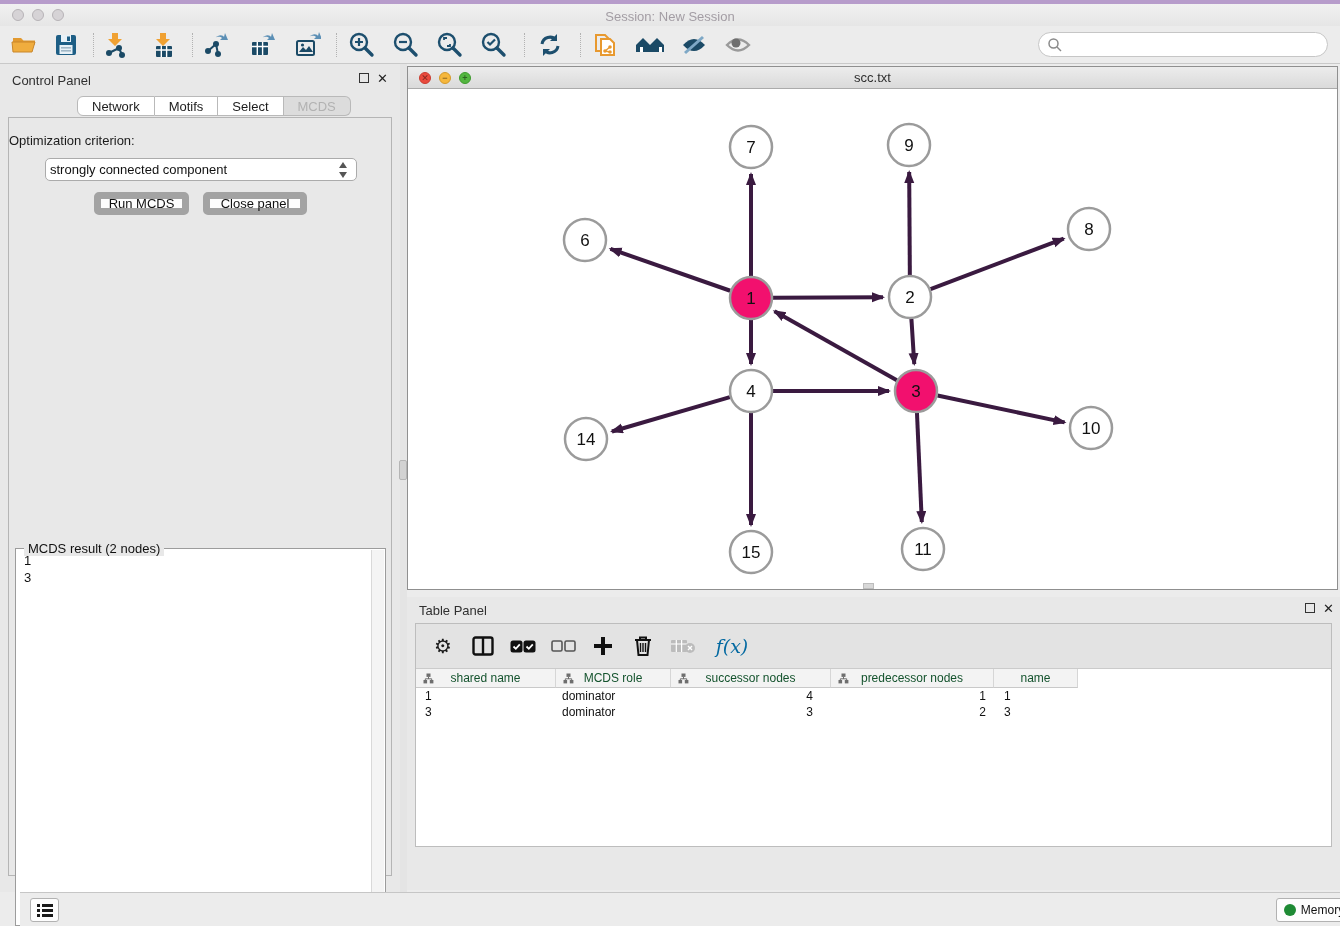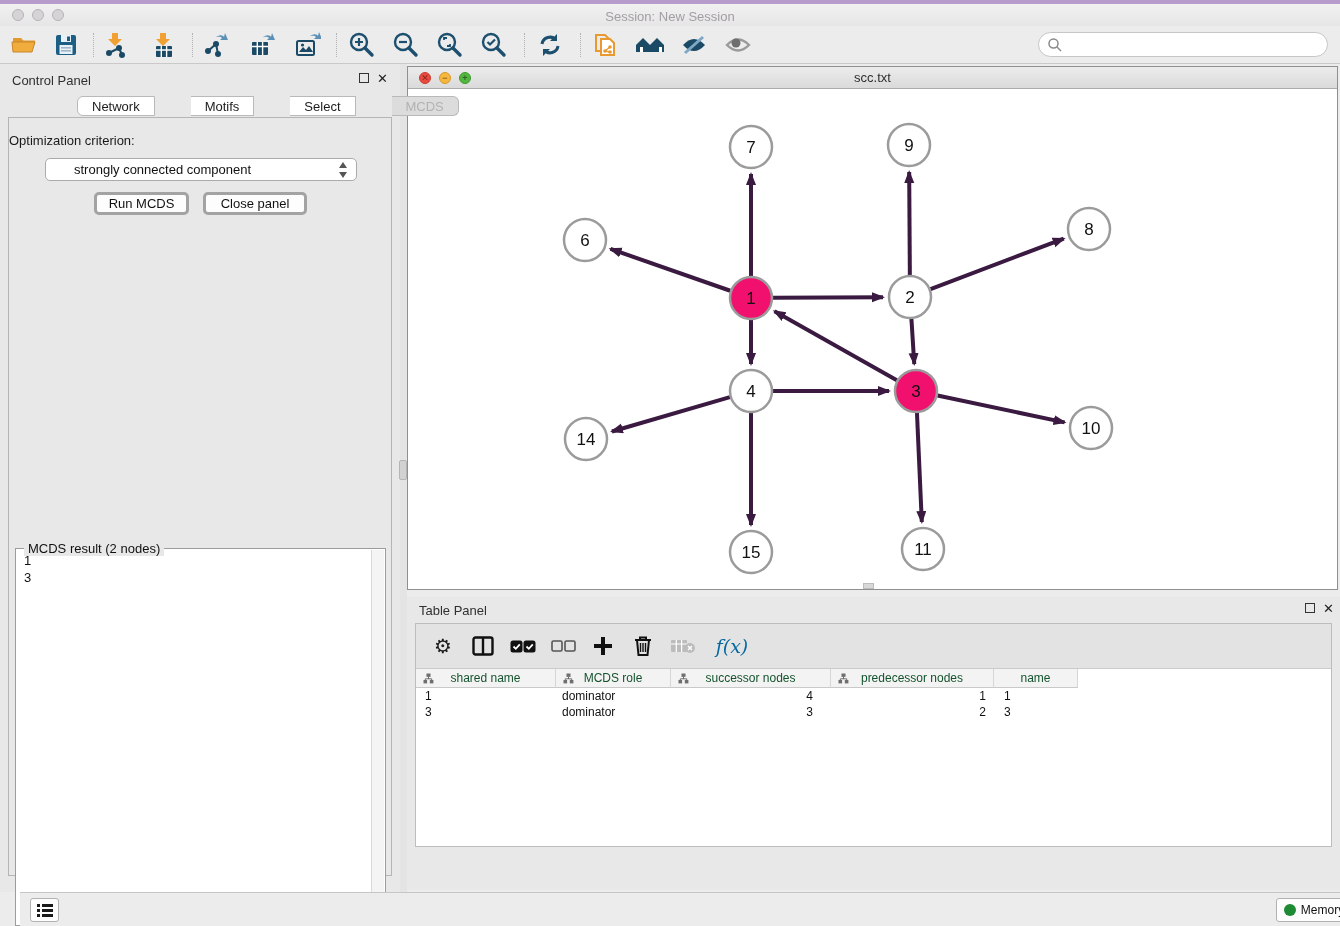--- a/index.html
+++ b/index.html
@@ -18,33 +18,33 @@
   .tbtn { top:5px; width:28px; height:28px; display:flex; align-items:center; justify-content:center; }
   .tsep { top:7px; width:1px; height:24px; border-left:1px dotted #b2b2b2; }
   #search-box { right:12px; top:6px; width:290px; height:25px; background:#fff; border:1px solid #c6c6c6; border-radius:13px; display:flex; align-items:center; padding-left:8px; }
   #search-box input { border:none; outline:none; width:250px; font-size:13px; background:transparent; }
 
   
   #control-panel { left:0; top:64px; width:400px; height:828px; background:#e8e8e8; }
   #cp-title { left:12px; top:9px; font-size:13px; color:#303030; }
   .panel-ctrl { font-size:13px; color:#222; top:7px; }
   .float-glyph { width:10px; height:10px; border:1.6px solid #333; display:inline-block; }
-  .cp-tabs { top:32px; height:20px; display:flex; z-index:3;gap:36px; }
+  .cp-tabs { top:32px; height:20px; display:flex; z-index:3; }
   .tab { background:#fff; border:1px solid #b9b9b9; border-left:none; font-size:13px; color:#1c1c1c; display:flex; align-items:center; justify-content:center; padding:0 14px; }
   .tab.first { border-left:1px solid #b9b9b9; border-radius:6px 0 0 6px; }
   .tab.last { border-radius:0 6px 6px 0; }
   .tab.selected { background:#dcdcdc; color:#b2b2b2; }
   #cp-box { left:8px; top:53px; width:384px; height:759px; border:1px solid #b5b5b5; background:#e8e8e8; }
   #opt-label { width:100%; text-align:left; top:15px; font-size:13px; color:#1a1a1a; }
-  #opt-select { left:36px; top:40px; width:312px; height:23px; background:#fff; border:1px solid #ababab; border-radius:5px; font-size:13px; color:#111; display:flex; align-items:center; padding-left:28px; }
+  #opt-select { left:36px; top:40px; width:312px; height:23px; background:#fff; border:1px solid #ababab; border-radius:5px; font-size:13px; color:#111; display:flex; align-items:center; padding-left:4px; }
   .stepper { position:absolute; right:8px; top:3px; width:9px; height:16px; }
   .stepper:before, .stepper:after { content:""; position:absolute; left:0; border-left:4.5px solid transparent; border-right:4.5px solid transparent; }
   .stepper:before { top:0; border-bottom:6px solid #555; }
   .stepper:after { bottom:0; border-top:6px solid #555; }
-  .cp-btn { top:74px; height:23px; background:#fdfdfd; border:3px solid #a3a3a3; border-radius:5px; font-size:13px; color:#111; display:flex; align-items:center; justify-content:center; }
+  .cp-btn { top:74px; height:23px; background:#fdfdfd; border:7px solid #a3a3a3; border-radius:5px; font-size:13px; color:#111; display:flex; align-items:center; justify-content:center; }
   #mcds-result { left:6px; top:430px; width:371px; height:378px; border:1px solid #9c9c9c; background:#fff; }
   #mcds-legend { left:8px; top:-8px; background:#e8e8e8; padding:0 4px; font-size:13px; color:#111; }
   #mcds-text { left:0; top:3px; width:352px; font-size:13px; color:#111; line-height:17px; padding-left:8px; white-space:pre-line; }
   #mcds-scroll { right:1px; top:1px; width:13px; height:374px; background:#f4f4f4; border-left:1px solid #d9d9d9; }
 
   
   #v-splitter { left:400px; top:64px; width:7px; height:828px; background:#e4e4e4; }
   #v-handle { left:399px; top:460px; width:8px; height:20px; background:#d2d2d2; border:1px solid #b5b5b5; border-radius:2px; }
 
   

